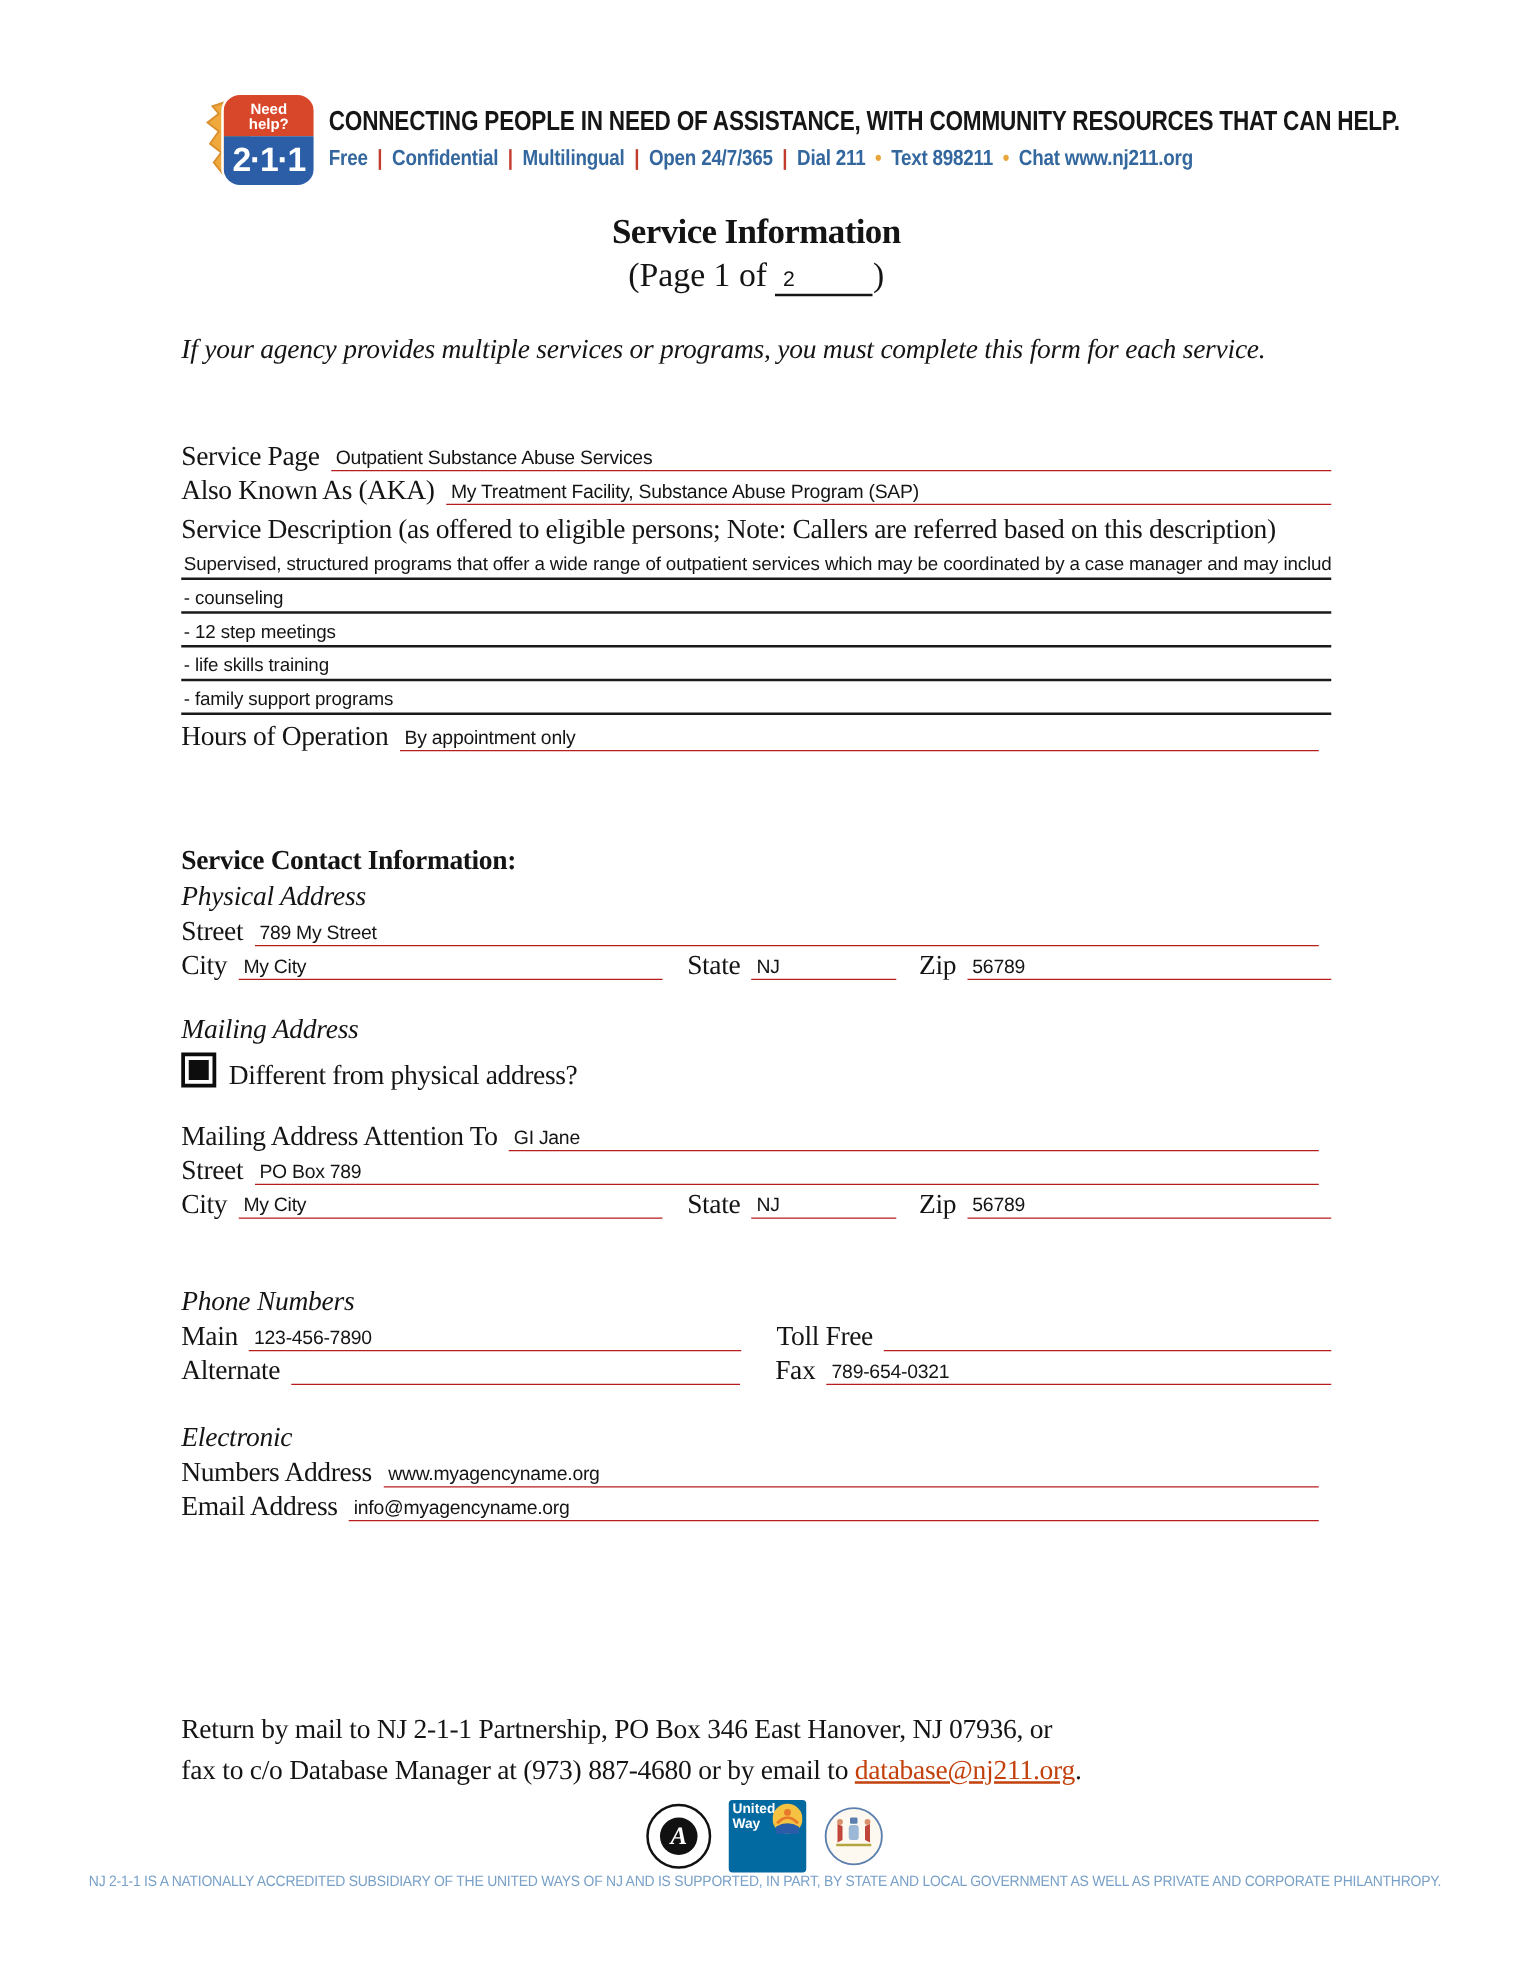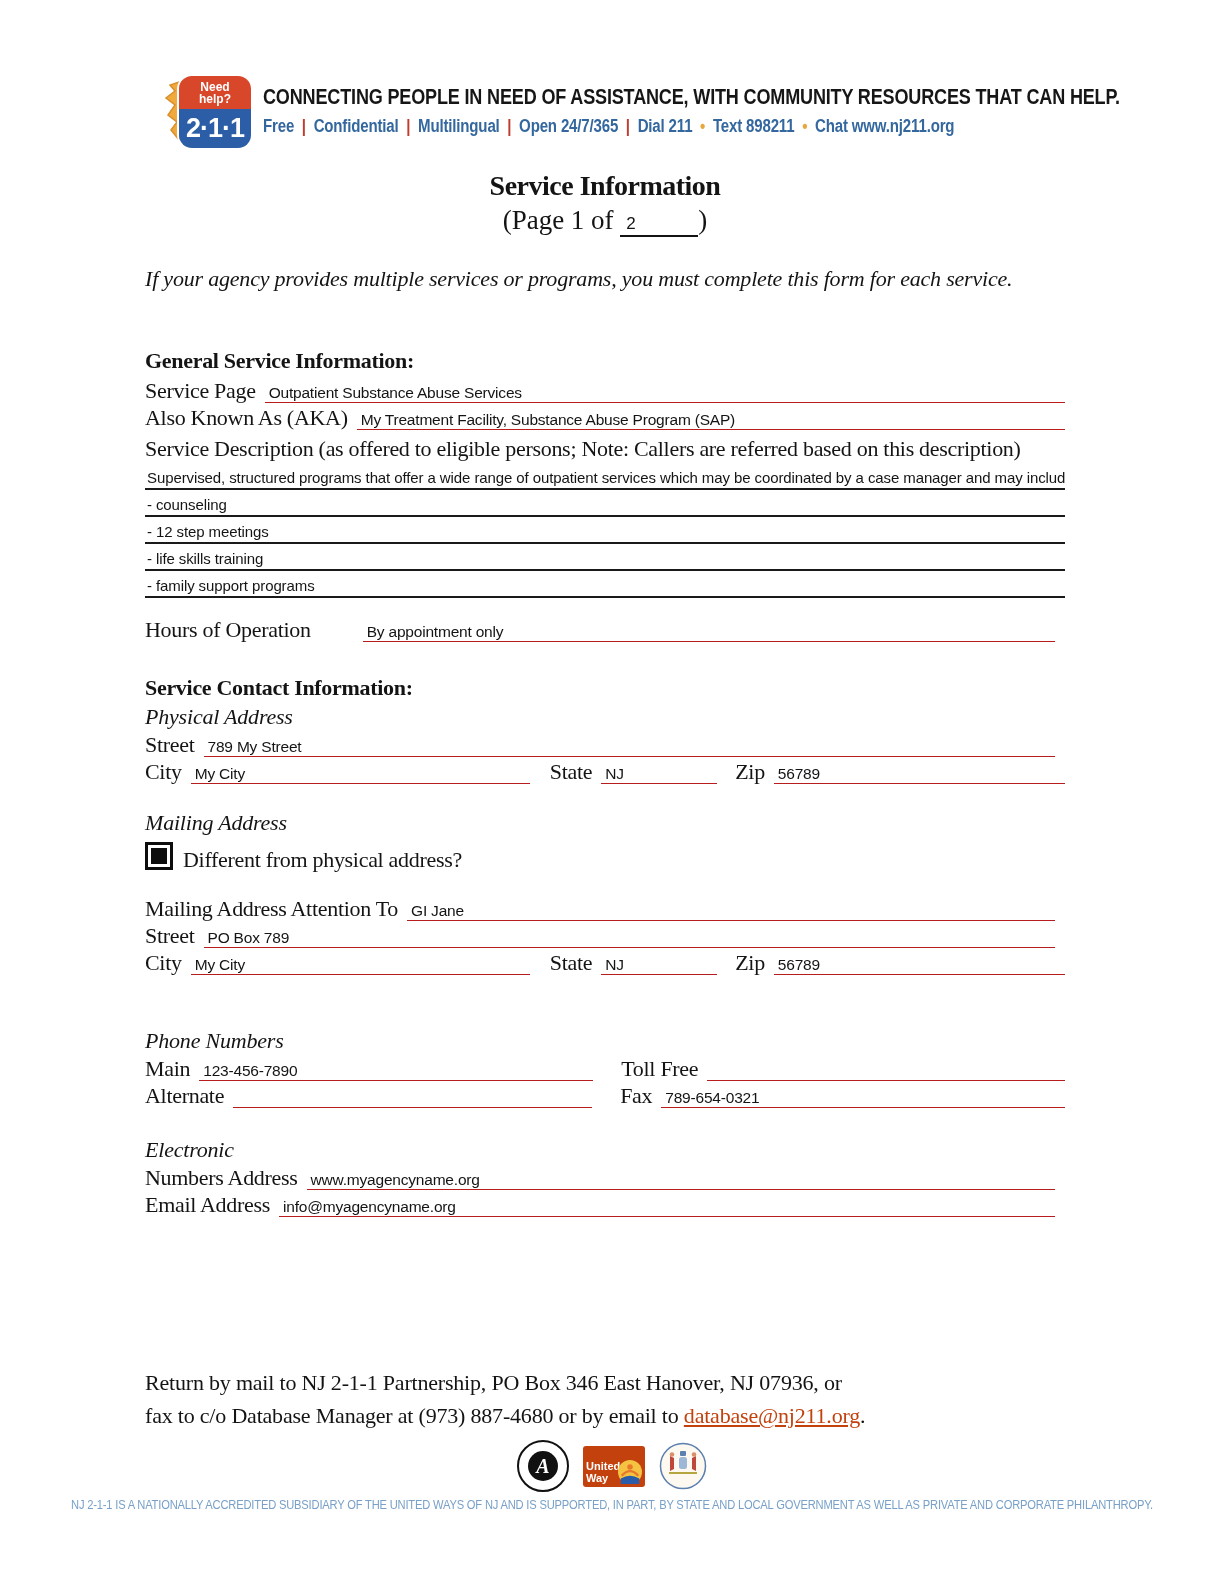--- a/index.html
+++ b/index.html
@@ -53,21 +53,21 @@
   .cb-label{font-size:22px;letter-spacing:-0.3px;}
 
   
   .return-text{position:absolute;left:145px;top:1366px;width:920px;font-size:22px;line-height:33px;letter-spacing:-0.2px;}
   .email-link{color:#c2410c;text-decoration:underline;}
   .logos-row{position:absolute;left:0;top:1440px;width:1224px;display:flex;justify-content:center;align-items:center;gap:14px;}
   .airs{width:48px;height:48px;border-radius:50%;border:2px solid #111;background:#fff;
     display:flex;align-items:center;justify-content:center;}
   .airs-inner{width:30px;height:30px;border-radius:50%;background:#111;color:#fff;display:flex;align-items:center;justify-content:center;
     font-family:"Liberation Serif",serif;font-style:italic;font-weight:bold;font-size:20px;}
-  .uw{width:62px;height:41px;background:#c2410c;border-radius:3px;display:flex;align-items:flex-end;padding:2px 3px;box-sizing:border-box;}
+  .uw{width:62px;height:58px;background:#0369a1;border-radius:3px;display:flex;align-items:flex-start;padding:2px 3px;box-sizing:border-box;}
   .uw-text{color:#fff;font-family:"Liberation Sans",sans-serif;font-weight:bold;font-size:11px;line-height:1.05;width:32px;}
   .accreditation{position:absolute;left:0;top:1498px;width:1224px;text-align:center;
     font-family:"Liberation Sans",sans-serif;font-size:12px;color:#78a0c8;letter-spacing:-0.2px;
     transform:scaleX(0.93);transform-origin:50% 50%;white-space:nowrap;}
 
   
   .abs{position:absolute;left:145px;width:920px;}
 </style>
 </head>
 <body>
@@ -95,36 +95,35 @@
   <div class="doc-title">Service Information</div>
   <div class="page-line">
     <span>(Page 1 of</span>
     <span class="page-num">2</span><span>)</span>
   </div>
 </div>
 
 <p class="intro">If your agency provides multiple services or programs, you must complete this form for each service.</p>
 
 <div class="abs" style="top:348px;">
-  <h2 class="section-heading">General Service Information:</h2>
   <div class="frow" style="margin-top:2px;">
     <span class="flabel">Service Page</span>
     <span class="fvalue grow">Outpatient Substance Abuse Services</span>
   </div>
   <div class="frow">
     <span class="flabel">Also Known As (AKA)</span>
     <span class="fvalue grow">My Treatment Facility, Substance Abuse Program (SAP)</span>
   </div>
   <div style="font-size:22px;letter-spacing:-0.3px;line-height:29px;margin-top:4px;width:920px;">Service Description (as offered to eligible persons; Note: Callers are referred based on this description)</div>
   <div class="full-line">Supervised, structured programs that offer a wide range of outpatient services which may be coordinated by a case manager and may include:</div>
   <div class="full-line">- counseling</div>
   <div class="full-line">- 12 step meetings</div>
   <div class="full-line">- life skills training</div>
   <div class="full-line">- family support programs</div>
-  <div class="frow" style="margin-top:17px;gap:43px;">
+  <div class="frow" style="margin-top:2px;">
     <span class="flabel">Hours of Operation</span>
     <span class="fvalue grow" style="margin-right:10px;">By appointment only</span>
   </div>
 </div>
 
 <div class="abs" style="top:675px;">
   <h2 class="section-heading">Service Contact Information:</h2>
   <div class="sub-italic" style="margin-top:3px;">Physical Address</div>
   <div class="frow">
     <span class="flabel">Street</span>

